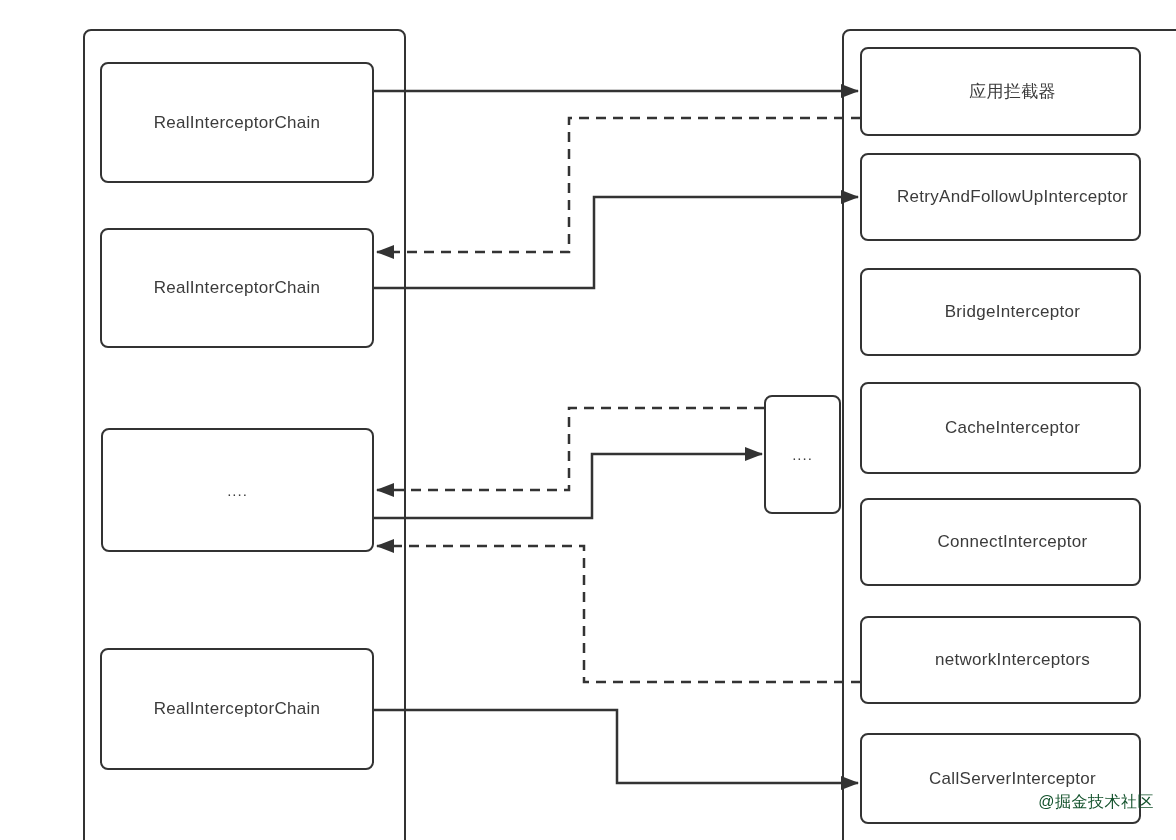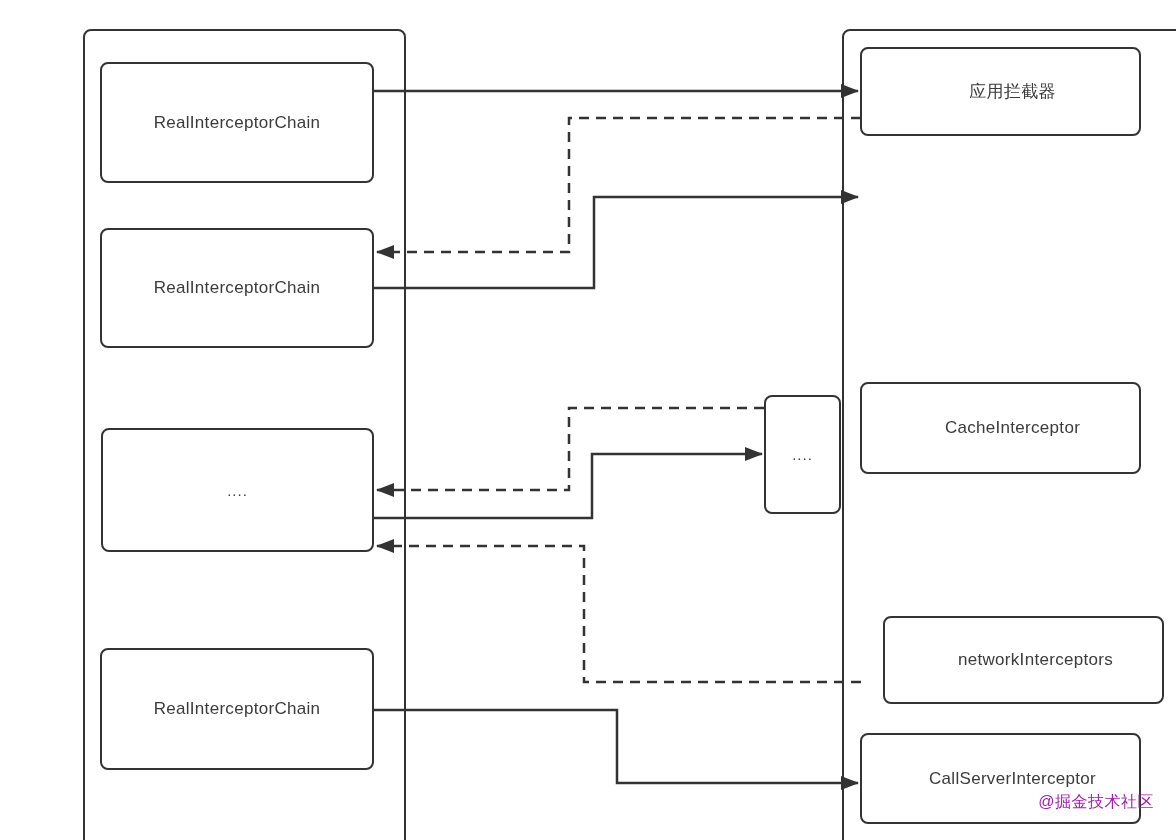--- a/index.html
+++ b/index.html
@@ -49,37 +49,37 @@
   
   #box-dots-middle { left: 764px; top: 395px; width: 77px; height: 119px; }
 
   
   .right-node { left: 860px; width: 281px; padding-left: 24px; }
   #box-app        { top: 47px;  height: 89px; }
   #box-retry      { top: 153px; height: 88px; }
   #box-bridge     { top: 268px; height: 88px; }
   #box-cache      { top: 382px; height: 92px; }
   #box-connect    { top: 498px; height: 88px; }
-  #box-network    { top: 616px; height: 88px; margin-left: 23px; }
+  #box-network    { top: 616px; height: 88px; }
   #box-callserver { top: 726px; height: 91px; margin-top: 7px; }
 
   #edges-layer {
     position: absolute;
     left: 0; top: 0;
     width: 1176px;
     height: 840px;
     z-index: 3;
     pointer-events: none;
   }
   #watermark {
     position: absolute;
     right: 22px;
     top: 792px;
     font-size: 16px;
-    color: #a21caf;
+    color: #14532d;
     letter-spacing: 0.5px;
     z-index: 4;
   }
 </style>
 </head>
 <body>
 
 <div id="canvas">
 
   <div id="left-container" class="container-frame"></div>
@@ -98,22 +98,31 @@
     <span>RealInterceptorChain</span>
   </div>
 
   <div id="box-dots-middle" class="node-box">
     <span class="dots-label">....</span>
   </div>
 
   <div id="box-app" class="node-box right-node">
     <span>应用拦截器</span>
   </div>
+  <div id="box-retry" class="node-box right-node">
+    <span>RetryAndFollowUpInterceptor</span>
+  </div>
+  <div id="box-bridge" class="node-box right-node">
+    <span>BridgeInterceptor</span>
+  </div>
   <div id="box-cache" class="node-box right-node">
     <span>CacheInterceptor</span>
+  </div>
+  <div id="box-connect" class="node-box right-node">
+    <span>ConnectInterceptor</span>
   </div>
   <div id="box-network" class="node-box right-node">
     <span>networkInterceptors</span>
   </div>
   <div id="box-callserver" class="node-box right-node">
     <span>CallServerInterceptor</span>
   </div>
 
   <svg id="edges-layer" viewBox="0 0 1176 840">
     <defs>

